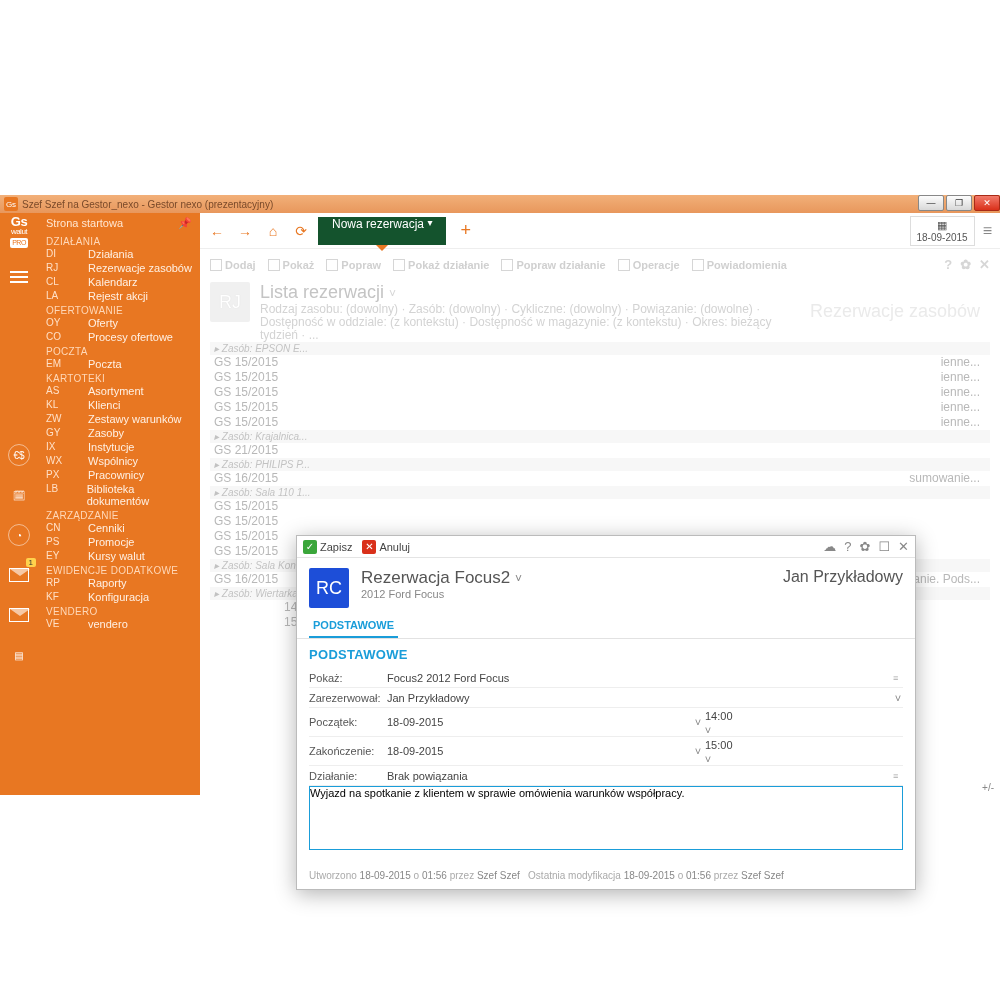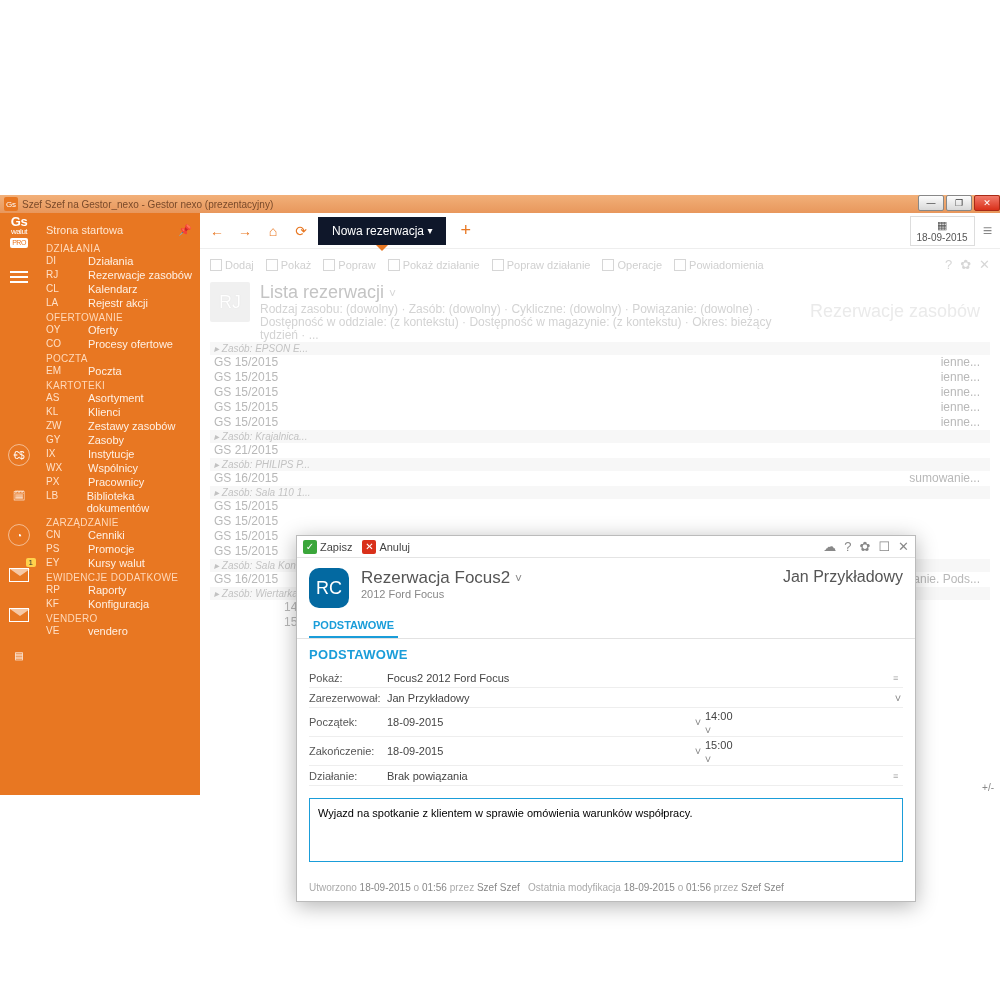--- a/index.html
+++ b/index.html
@@ -21,43 +21,43 @@
   .rail { width: 38px; background: #e87722; display: flex; flex-direction: column; align-items: center; padding-top: 4px; gap: 18px; color: #fff; }
   .rail .logo { font-size: 10px; line-height: 10px; text-align: center; letter-spacing: -0.5px; }
   .rail .burger { width: 18px; height: 2px; background: #fff; box-shadow: 0 5px 0 #fff, 0 -5px 0 #fff; margin-top: 10px; }
   .rail .ricon { width: 22px; height: 22px; border: 1px solid rgba(255,255,255,0.5); border-radius: 50%; font-size: 10px; display: flex; align-items: center; justify-content: center; position: relative; }
   .rail .ricon.sq { border-radius: 3px; border: none; }
   .rail .badge { position: absolute; top: -6px; right: -6px; background: #ffd24d; color: #333; font-size: 8px; padding: 0 3px; border-radius: 2px; }
   .rail .env { width: 20px; height: 14px; border: 1px solid #fff; position: relative; }
   .rail .env::after { content: ""; position: absolute; left: 0; right: 0; top: 0; height: 0; border-left: 10px solid transparent; border-right: 10px solid transparent; border-top: 7px solid rgba(255,255,255,0.6); }
 
   
-  .sidebar { width: 162px; background: #e87722; color: #fff; font-size: 11px; padding-top: 9px; overflow: hidden; }
+  .sidebar { width: 162px; background: #e87722; color: #fff; font-size: 11px; padding-top: 2px; overflow: hidden; }
   .sb-head { display: flex; justify-content: space-between; padding: 2px 8px 4px 8px; color: #ffe6d1; font-size: 11px; }
   .sb-sect { padding: 2px 8px 0 8px; color: #ffd8b8; font-size: 10px; letter-spacing: 0.3px; }
   .sb-item { padding: 1px 8px 1px 8px; display: flex; gap: 24px; cursor: pointer; font-size: 11px; color: #fff0e3; }
   .sb-item .code { width: 18px; color: #ffe0c7; font-size: 10px; }
 
   
   .main { flex: 1; background: #fff; position: relative; display: flex; flex-direction: column; }
 
   
   .tabstrip { height: 36px; display: flex; align-items: center; padding-left: 6px; gap: 6px; border-bottom: 1px solid #eee; }
   .navicon { width: 22px; height: 22px; display: flex; align-items: center; justify-content: center; color: #e87722; font-size: 14px; }
-  .tab { background: #0f172a; color: #fff; height: 28px; padding: 0 14px; display: flex; align-items: center; font-size: 12px; position: relative; }
+  .tab { background: #14532d; color: #fff; height: 28px; padding: 0 14px; display: flex; align-items: flex-start; font-size: 12px; position: relative; }
   .tab::after { content: ""; position: absolute; bottom: -6px; left: 50%; margin-left: -6px; border-left: 6px solid transparent; border-right: 6px solid transparent; border-top: 6px solid #e87722; }
   .plus { color: #e87722; font-size: 18px; padding: 0 8px; }
   .tsright { margin-left: auto; display: flex; align-items: center; gap: 8px; padding-right: 8px; }
   .datebox { border: 1px solid #ddd; padding: 2px 6px; font-size: 10px; color: #555; display: flex; flex-direction: column; align-items: center; }
   .datebox .cal { font-size: 11px; }
 
   
   .content { flex: 1; position: relative; padding: 6px 10px; color: #8a8a8a; font-size: 11px; overflow: hidden; }
   .dimmed { filter: opacity(0.6); }
-  .toolbar-row { display: flex; gap: 12px; align-items: center; color: #b0b0b0; font-size: 11px; padding: 2px 0 6px 0; }
+  .toolbar-row { display: flex; gap: 12px; align-items: center; color: #b0b0b0; font-size: 11px; padding: 2px 0 6px 0; font-weight: bold; }
   .toolbar-row .titem { display: flex; align-items: center; gap: 3px; }
   .tool-ico { width: 12px; height: 12px; border: 1px solid #bbb; display: inline-block; }
   .toolset-right { margin-left: auto; display: flex; gap: 8px; color: #bbb; font-size: 13px; }
 
   .listhead { display: flex; align-items: flex-start; gap: 10px; margin-top: 4px; }
   .rj-box { width: 40px; height: 40px; background: #e6e6e6; color: #fff; font-size: 18px; display: flex; align-items: center; justify-content: center; border-radius: 2px; text-shadow: 0 0 1px rgba(0,0,0,0.2); }
   .lh-title { color: #9c9c9c; font-size: 18px; }
   .lh-sub { font-size: 12px; color: #b5b5b5; line-height: 13px; max-width: 540px; }
   .rz-title { position: absolute; right: 10px; top: 46px; font-size: 18px; color: #dcdcdc; }
 
@@ -75,38 +75,38 @@
   .modal { position: absolute; left: 296px; top: 340px; width: 620px; background: #fff; border: 1px solid #bbb; box-shadow: 0 4px 20px rgba(0,0,0,0.3); z-index: 10; }
   .modal .mbar { height: 22px; background: #fff; border-bottom: 1px solid #e4e4e4; display: flex; align-items: center; padding: 0 6px; gap: 10px; }
   .mbtn { display: flex; align-items: center; gap: 3px; font-size: 11px; color: #444; cursor: pointer; }
   .mbtn .ico { width: 14px; height: 14px; display: flex; align-items: center; justify-content: center; color: #fff; font-size: 10px; border-radius: 2px; }
   .ico.ok { background: #3aa63a; }
   .ico.no { background: #d9301a; }
   .mbar .mright { margin-left: auto; display: flex; gap: 8px; color: #888; }
   .mbar .mright span { cursor: pointer; font-size: 13px; }
 
   .mhead { display: flex; padding: 10px 12px 6px 12px; gap: 12px; align-items: flex-start; }
-  .rc-box { width: 40px; height: 40px; background: #0369a1; color: #fff; font-size: 18px; display: flex; align-items: center; justify-content: center; border-radius: 10px; }
+  .rc-box { width: 40px; height: 40px; background: #1d4ed8; color: #fff; font-size: 18px; display: flex; align-items: center; justify-content: center; border-radius: 2px; }
   .mh-title { font-size: 17px; color: #555; }
   .mh-sub { font-size: 11px; color: #888; }
   .mh-user { margin-left: auto; font-size: 16px; color: #555; }
 
   .mtabs { border-bottom: 1px solid #e2e2e2; padding: 0 12px; }
   .mtab { display: inline-block; padding: 5px 4px; font-size: 11px; color: #1a9dd9; border-bottom: 2px solid #1a9dd9; font-weight: 600; }
 
   .mbody { padding: 8px 12px 10px 12px; }
   .sect { color: #1a9dd9; font-size: 13px; font-weight: 700; margin-bottom: 6px; letter-spacing: 0.3px; }
   .frow { display: flex; align-items: center; font-size: 11px; border-bottom: 1px solid #eee; min-height: 20px; }
   .frow .lab { width: 76px; color: #555; }
   .frow .val { flex: 1; color: #444; padding: 2px 2px; }
   .frow .dd { width: 10px; text-align: center; color: #888; }
   .frow .time { width: 200px; display: flex; flex-direction: column; }
   .frow .time .val { flex: 1; }
   .hlines { width: 10px; color: #aaa; font-size: 9px; letter-spacing: -2px; }
-  .desc { width: 100%; height: 64px; border: 1px solid #1a9dd9; outline: none; font-size: 11px; padding: 8px; resize: none; margin-top: 12px; }
+  .desc { width: 100%; height: 64px; border: 1px solid #1a9dd9; outline: none; font-size: 11px; padding: 0; resize: none; margin-top: 0; }
   .mfoot { font-size: 10px; color: #aaa; padding: 6px 12px 8px 12px; }
   .mfoot .em { color: #888; }
 
   .pmtoggle { position: absolute; right: 6px; bottom: 2px; font-size: 10px; color: #888; }
 </style>
 </head>
 <body>
 
 <div class="canvas">
 
@@ -184,21 +184,21 @@
           <div class="sb-item">
             <span class="code">AS</span>
             <span>Asortyment</span>
           </div>
           <div class="sb-item">
             <span class="code">KL</span>
             <span>Klienci</span>
           </div>
           <div class="sb-item">
             <span class="code">ZW</span>
-            <span>Zestawy zasobów</span>
+            <span>Zestawy warunków</span>
           </div>
           <div class="sb-item">
             <span class="code">GY</span>
             <span>Zasoby</span>
           </div>
           <div class="sb-item">
             <span class="code">IX</span>
             <span>Instytucje</span>
           </div>
           <div class="sb-item">

